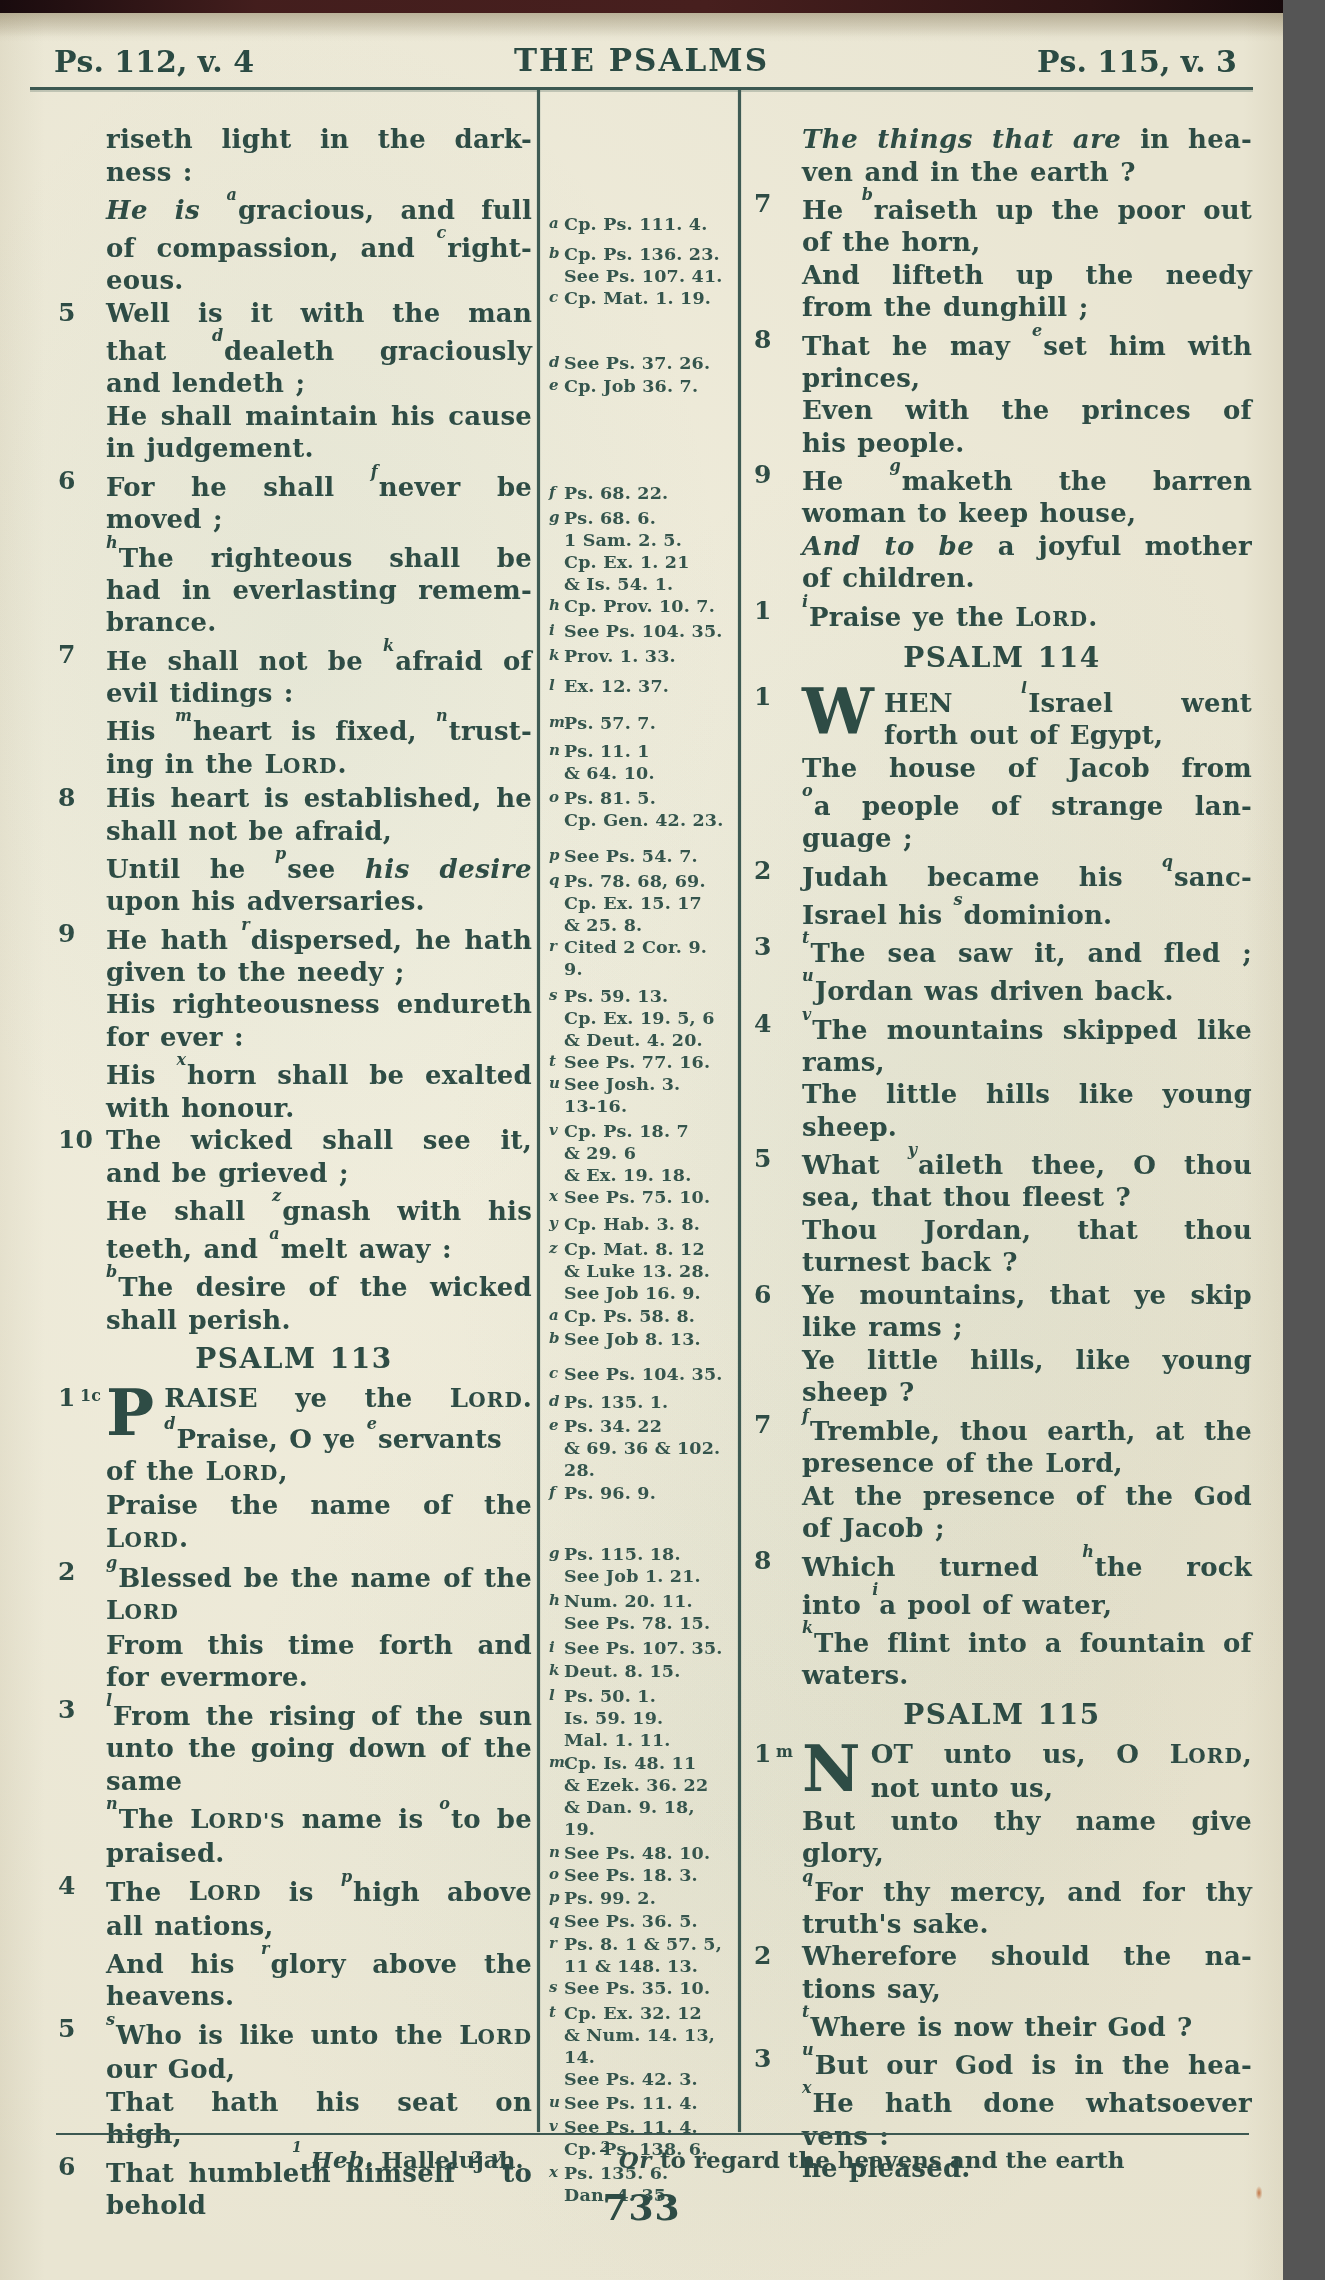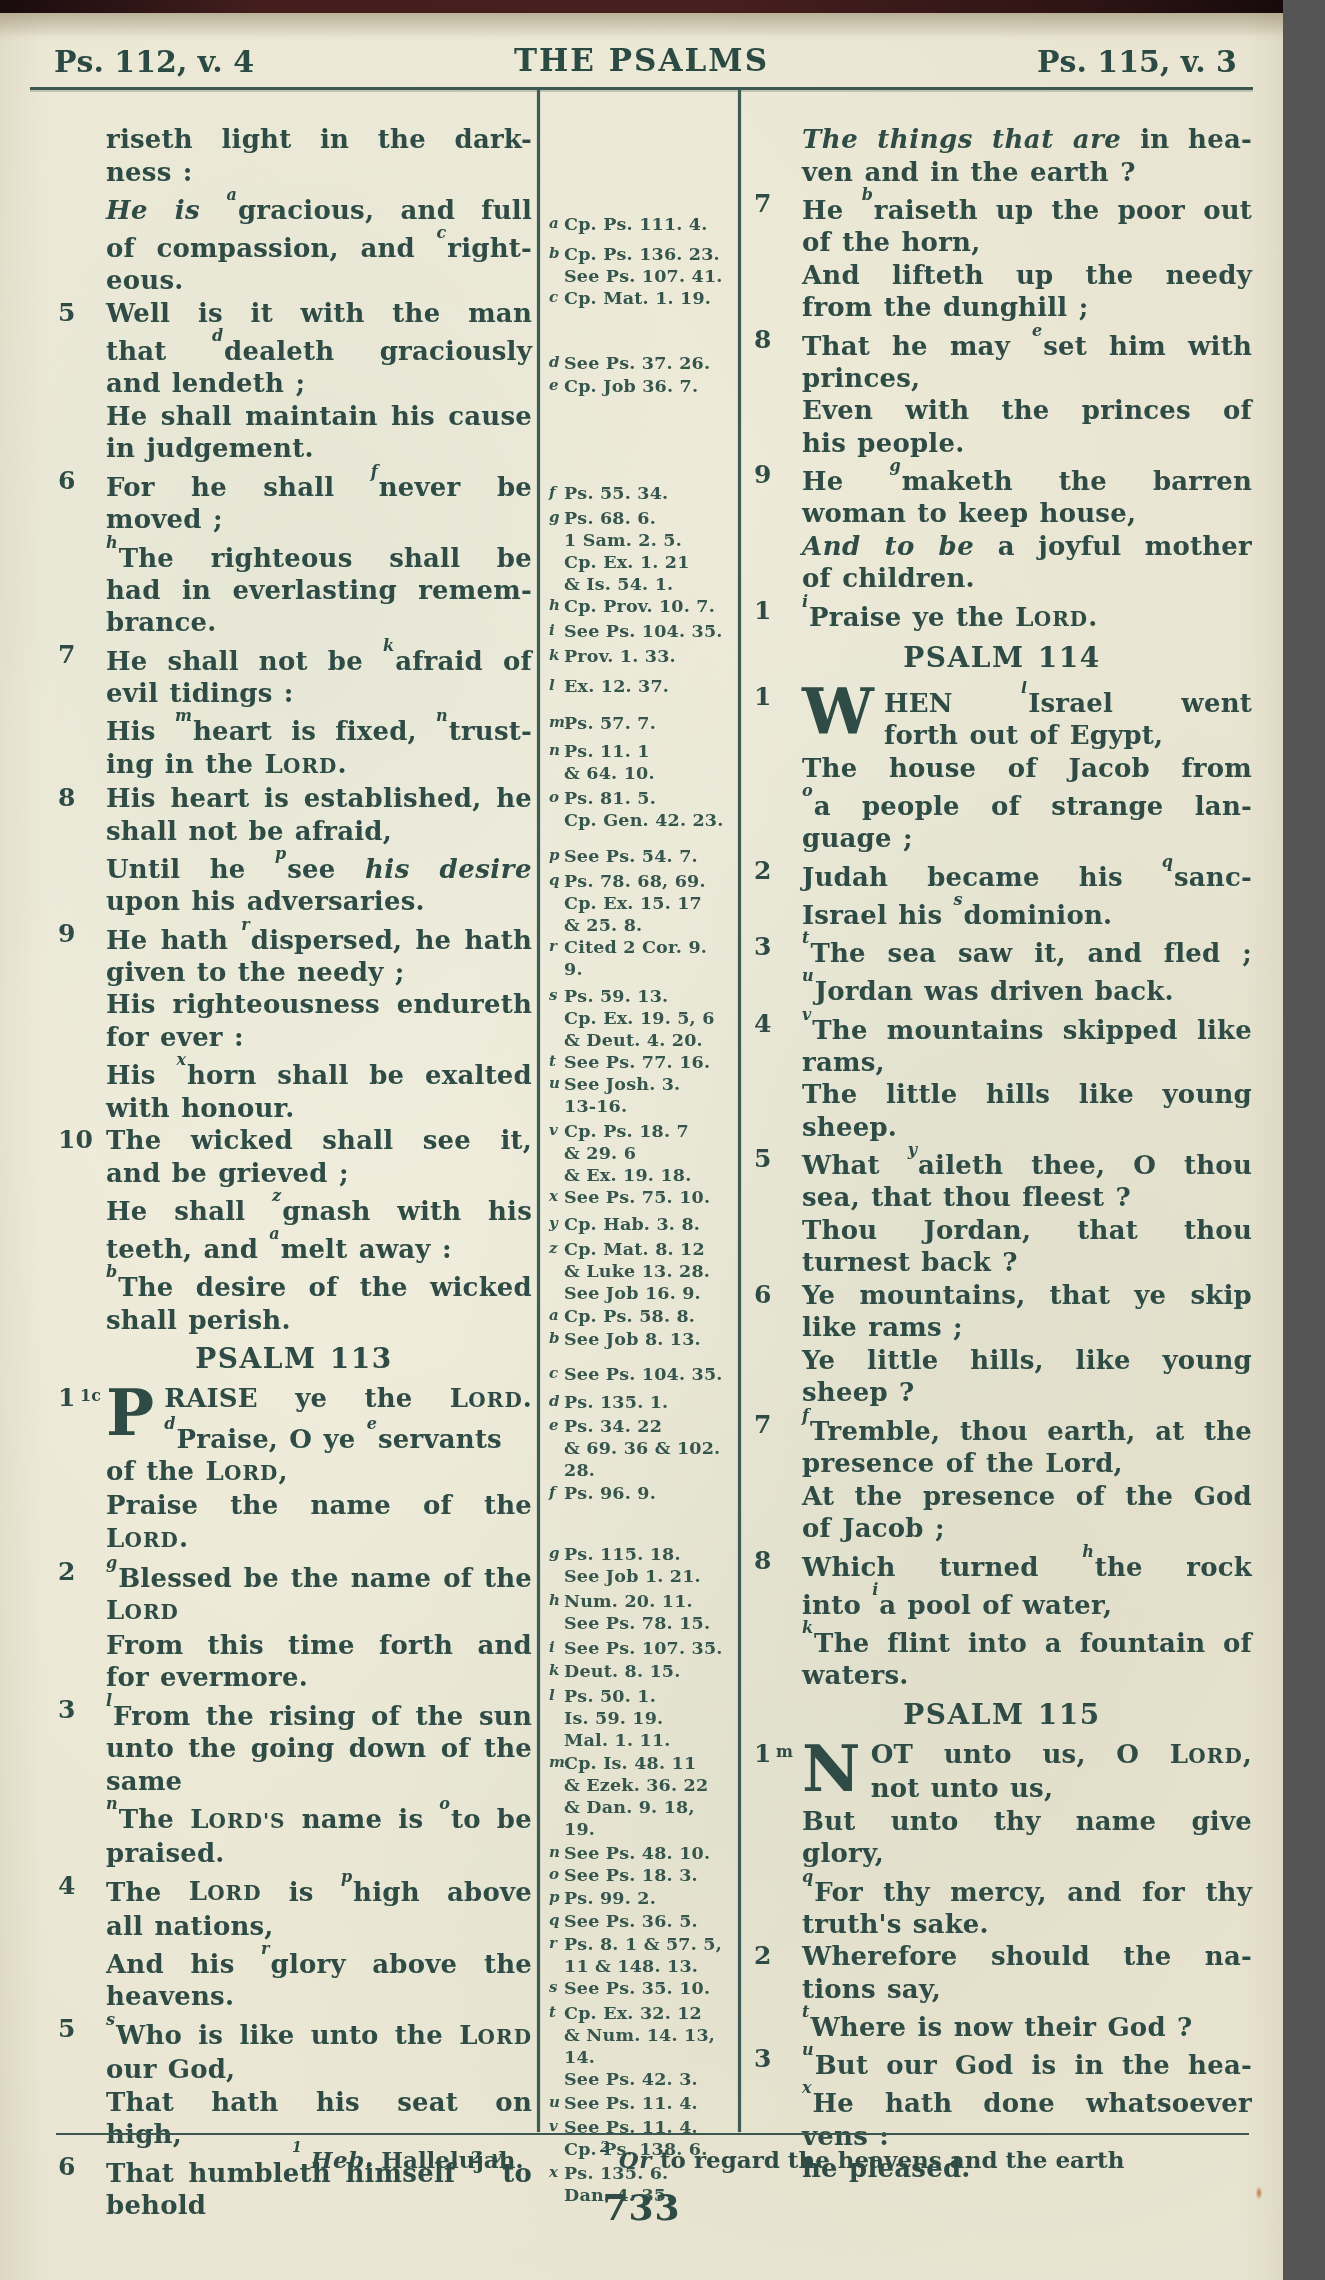--- a/index.html
+++ b/index.html
@@ -175,21 +175,21 @@
       <div class="ref" style="margin-top: 43px;">
         <span class="rk">d</span>
         <div class="rl">See Ps. 37. 26.</div>
       </div>
       <div class="ref" style="margin-top: 1px;">
         <span class="rk">e</span>
         <div class="rl">Cp. Job 36. 7.</div>
       </div>
       <div class="ref" style="margin-top: 85px;">
         <span class="rk">f</span>
-        <div class="rl">Ps. 55. 34.</div>
+        <div class="rl">Ps. 68. 22.</div>
       </div>
       <div class="ref" style="margin-top: 3px;">
         <span class="rk">g</span>
         <div class="rl">Ps. 68. 6.</div>
         <div class="rl">1 Sam. 2. 5.</div>
         <div class="rl">Cp. Ex. 1. 21</div>
         <div class="rl">&amp; Is. 54. 1.</div>
       </div>
       <div class="ref" style="margin-top: 0px;">
         <span class="rk">h</span>

